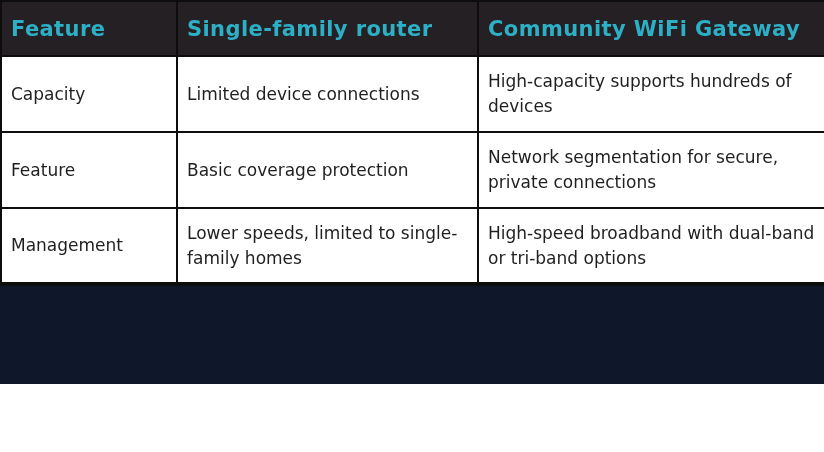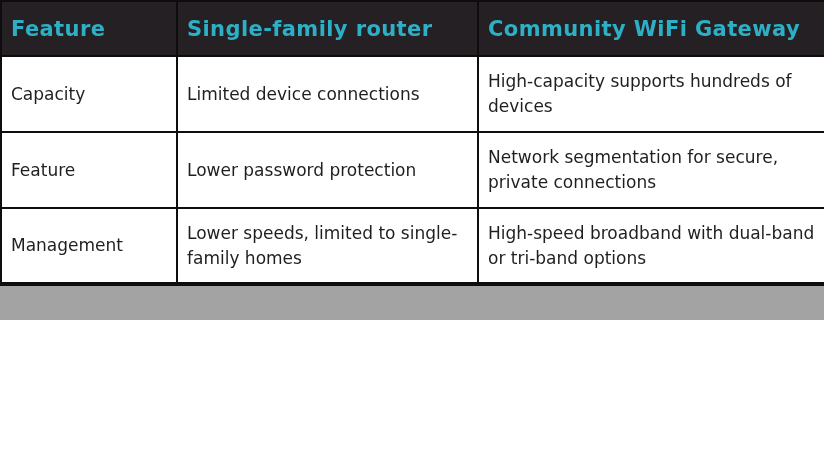--- a/index.html
+++ b/index.html
@@ -1,20 +1,20 @@
 <!DOCTYPE html>
 <html><head>
 <meta charset="utf-8">
 <style>
   * { margin: 0; padding: 0; box-sizing: border-box; }
   html, body { background: #ffffff; }
   .canvas {
     width: 824px;
-    height: 320px;
-    background: #a3a3a3;
+    height: 384px;
+    background: #0f172a;
     font-family: "DejaVu Sans", "Liberation Sans", sans-serif;
     overflow: hidden;
   }
   table.comparison {
     width: 824px;
     border-collapse: collapse;
     table-layout: fixed;
     border: 2px solid #0d0d0d;
     border-bottom: 4px solid #0d0d0d;
   }
@@ -64,21 +64,21 @@
       </tr>
     </thead>
     <tbody>
       <tr>
         <td>Capacity</td>
         <td>Limited device connections</td>
         <td>High-capacity supports hundreds of devices</td>
       </tr>
       <tr>
         <td>Feature</td>
-        <td>Lower password protection</td>
+        <td>Basic coverage protection</td>
         <td>Network segmentation for secure, private connections</td>
       </tr>
       <tr>
         <td>Management</td>
         <td>Lower speeds, limited to single-family homes</td>
         <td>High-speed broadband with dual-band or tri-band options</td>
       </tr>
     </tbody>
   </table>
 </div>

